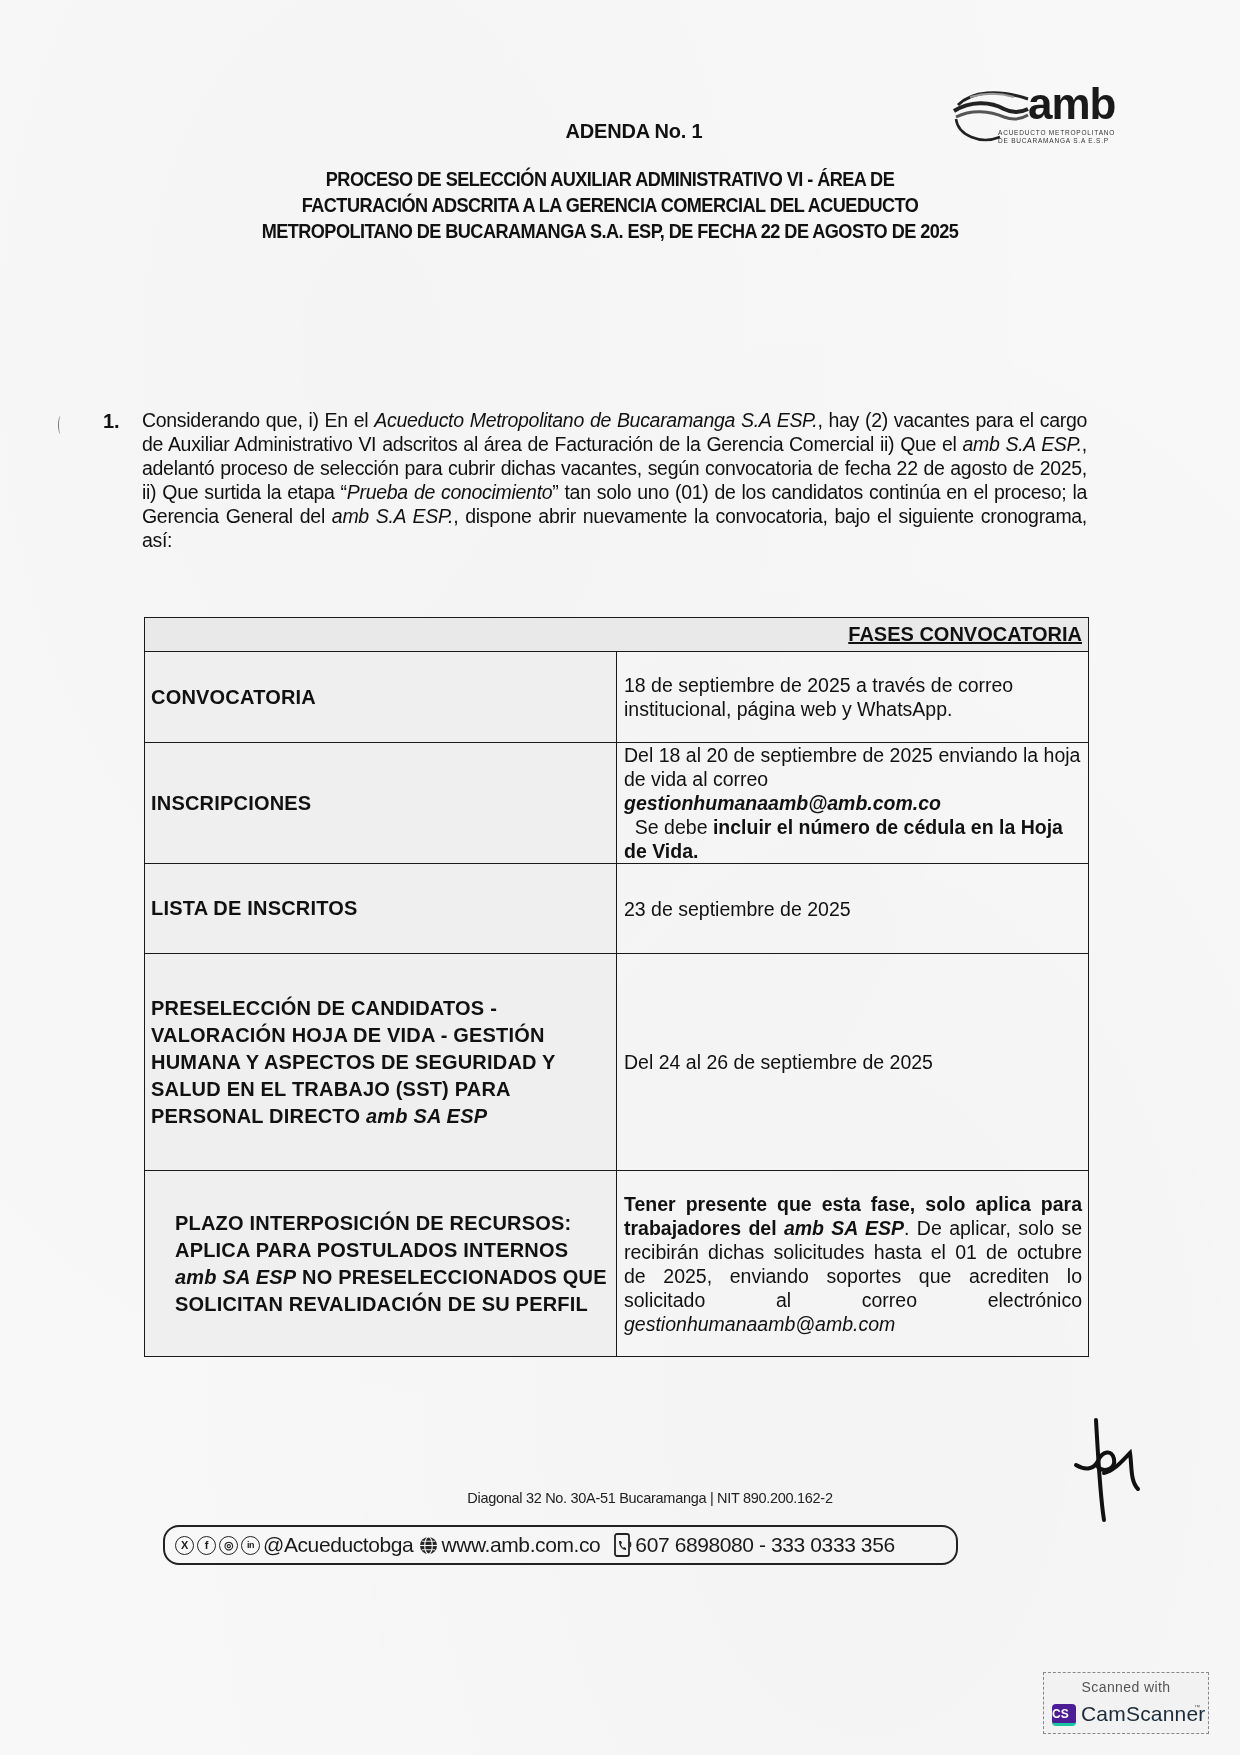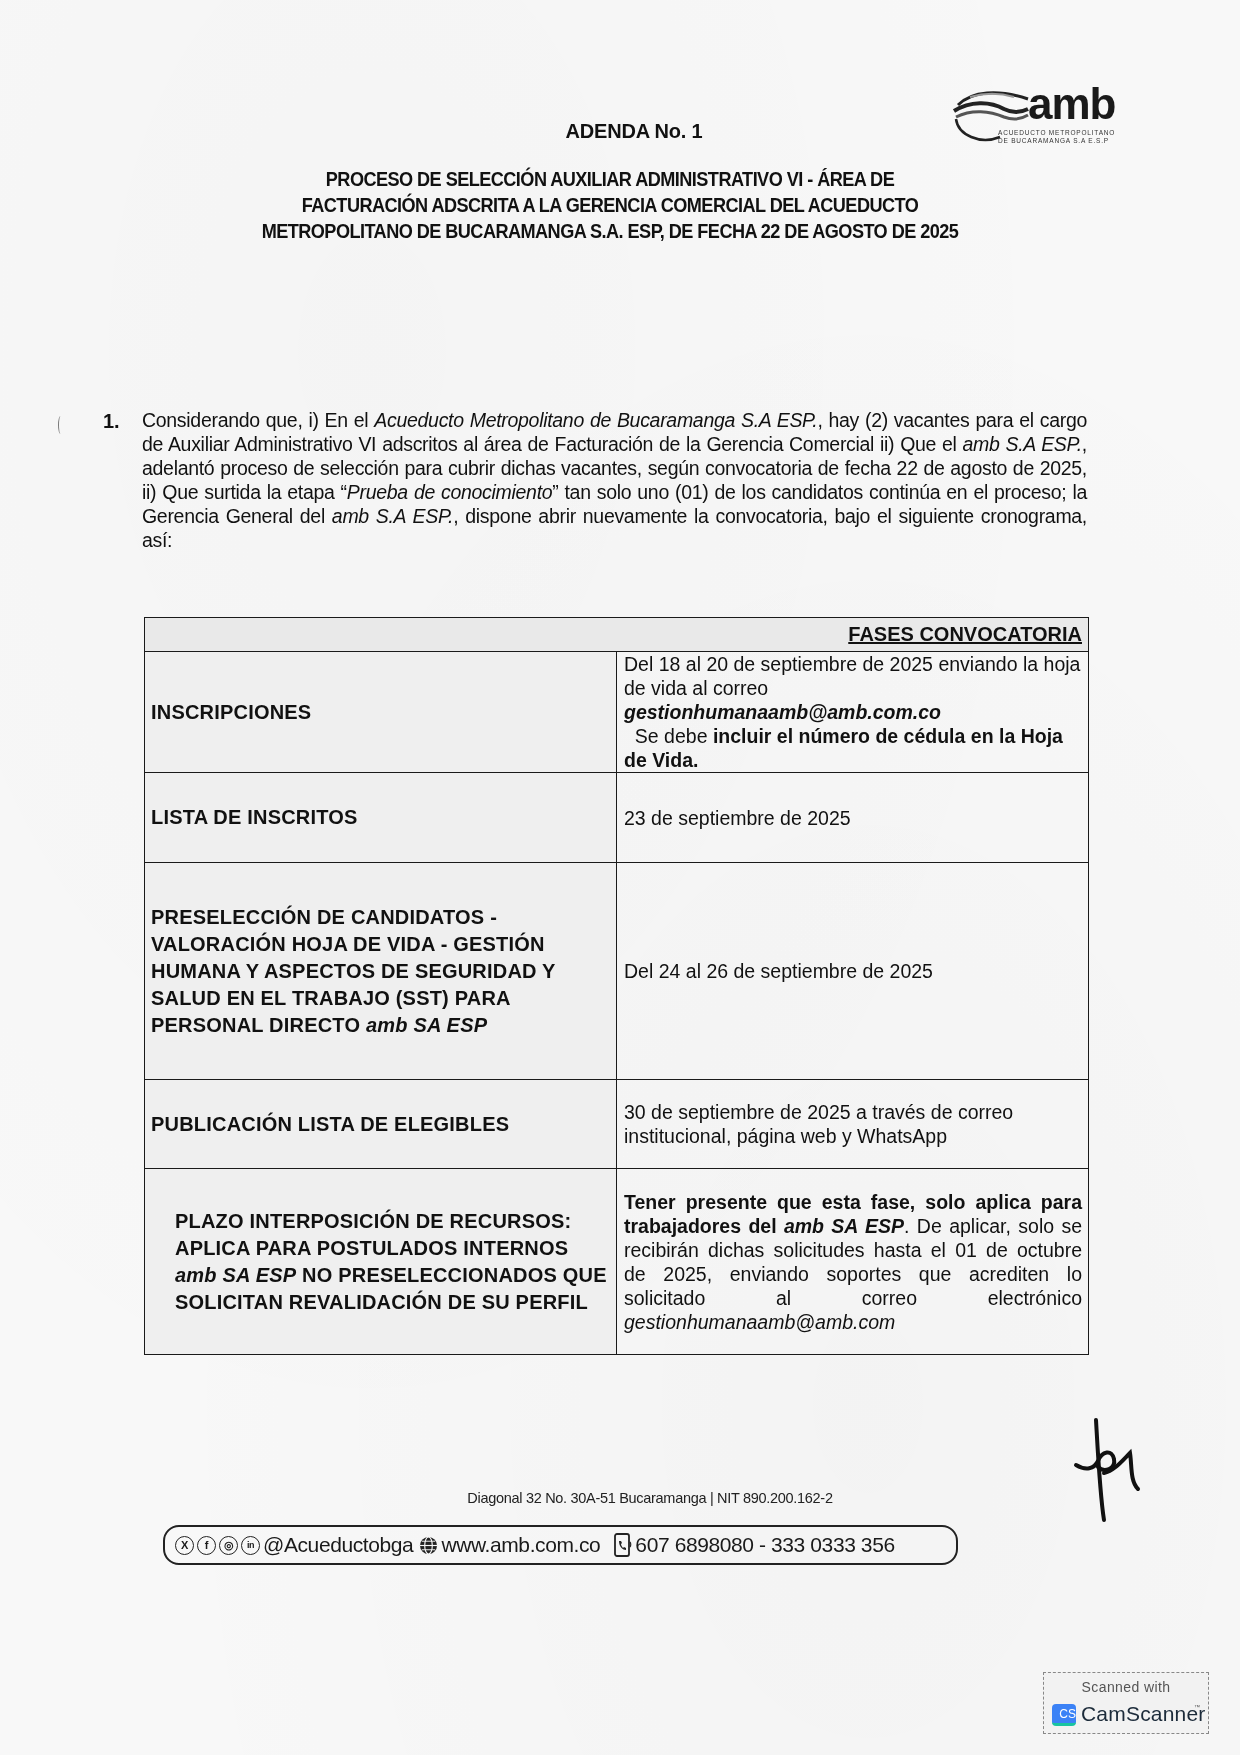--- a/index.html
+++ b/index.html
@@ -259,27 +259,27 @@
       font-size: 14px;
       color: #555;
       letter-spacing: 0.4px;
     }
     .cs-logo {
       position: absolute;
       left: 8px;
       top: 31px;
       width: 24px;
       height: 22px;
-      background: #3b82f6;
+      background: #4c1d95;
       border-radius: 4px;
       color: #fff;
-      font-weight: normal;
+      font-weight: bold;
       font-size: 12px;
       line-height: 20px;
-      text-align: right;
+      text-align: left;
       border-bottom: 3px solid #19c4a0;
       box-sizing: border-box;
     }
     .cs-name {
       position: absolute;
       left: 37px;
       top: 29px;
       font-size: 21px;
       color: #1c2b3a;
       letter-spacing: 0.2px;
@@ -323,35 +323,35 @@
 
   <div class="margin-mark"></div>
   <div class="item-number">1.</div>
   <div class="item-text"><span>Considerando que, i) En el </span><i>Acueducto Metropolitano de Bucaramanga S.A ESP.</i><span>, hay (2) vacantes para el cargo de Auxiliar Administrativo VI adscritos al área de Facturación de la Gerencia Comercial ii) Que el </span><i>amb S.A ESP.</i><span>, adelantó proceso de selección para cubrir dichas vacantes, según convocatoria de fecha 22 de agosto de 2025, ii) Que surtida la etapa “</span><i>Prueba de conocimiento</i><span>” tan solo uno (01) de los candidatos continúa en el proceso; la Gerencia General del </span><i>amb S.A ESP.</i><span>, dispone abrir nuevamente la convocatoria, bajo el siguiente cronograma, así:</span></div>
 
   <table class="phases-table">
     <tbody>
         <tr>
       <th colspan="2"><span>FASES CONVOCATORIA</span></th>
     </tr>
+    <tr class="row-1">
+      <td class="phase">CONVOCATORIA</td>
+      <td class="desc">18 de septiembre de 2025 a través de correo institucional, página web y WhatsApp.</td>
+    </tr>
     <tr class="row-2">
       <td class="phase">INSCRIPCIONES</td>
       <td class="desc"><span>Del 18 al 20 de septiembre de 2025 enviando la hoja de vida al correo </span><span class="bold ital">gestionhumanaamb@amb.com.co</span><span style="white-space:pre">  Se debe </span><span class="bold">incluir el número de cédula en la Hoja de Vida.</span></td>
     </tr>
     <tr class="row-3">
       <td class="phase">LISTA DE INSCRITOS</td>
       <td class="desc">23 de septiembre de 2025</td>
     </tr>
     <tr class="row-4">
       <td class="phase"><span>PRESELECCIÓN DE CANDIDATOS - VALORACIÓN HOJA DE VIDA - GESTIÓN HUMANA Y ASPECTOS DE SEGURIDAD Y SALUD EN EL TRABAJO (SST) PARA PERSONAL DIRECTO </span><i>amb SA ESP</i></td>
       <td class="desc">Del 24 al 26 de septiembre de 2025</td>
-    </tr>
-    <tr class="row-5">
-      <td class="phase">PUBLICACIÓN LISTA DE ELEGIBLES</td>
-      <td class="desc">30 de septiembre de 2025 a través de correo institucional, página web y WhatsApp</td>
     </tr>
     <tr class="row-6">
       <td class="phase"><span>PLAZO INTERPOSICIÓN DE RECURSOS: APLICA PARA POSTULADOS INTERNOS </span><i>amb SA ESP</i><span> NO PRESELECCIONADOS QUE SOLICITAN REVALIDACIÓN DE SU PERFIL</span></td>
       <td class="desc desc-justify"><span class="bold">Tener presente que esta fase, solo aplica para trabajadores del </span><span class="bold ital">amb SA ESP</span><span>. De aplicar, solo se recibirán dichas solicitudes hasta el 01 de octubre de 2025, enviando soportes que acrediten lo solicitado al correo electrónico </span><i>gestionhumanaamb@amb.com</i></td>
     </tr>
   </tbody>
     </table>
 
   <svg class="signature" viewBox="0 0 90 110">
     <path d="M28 5 C 30 40, 32 80, 36 105" stroke="#111" stroke-width="4" fill="none" stroke-linecap="round"></path>

